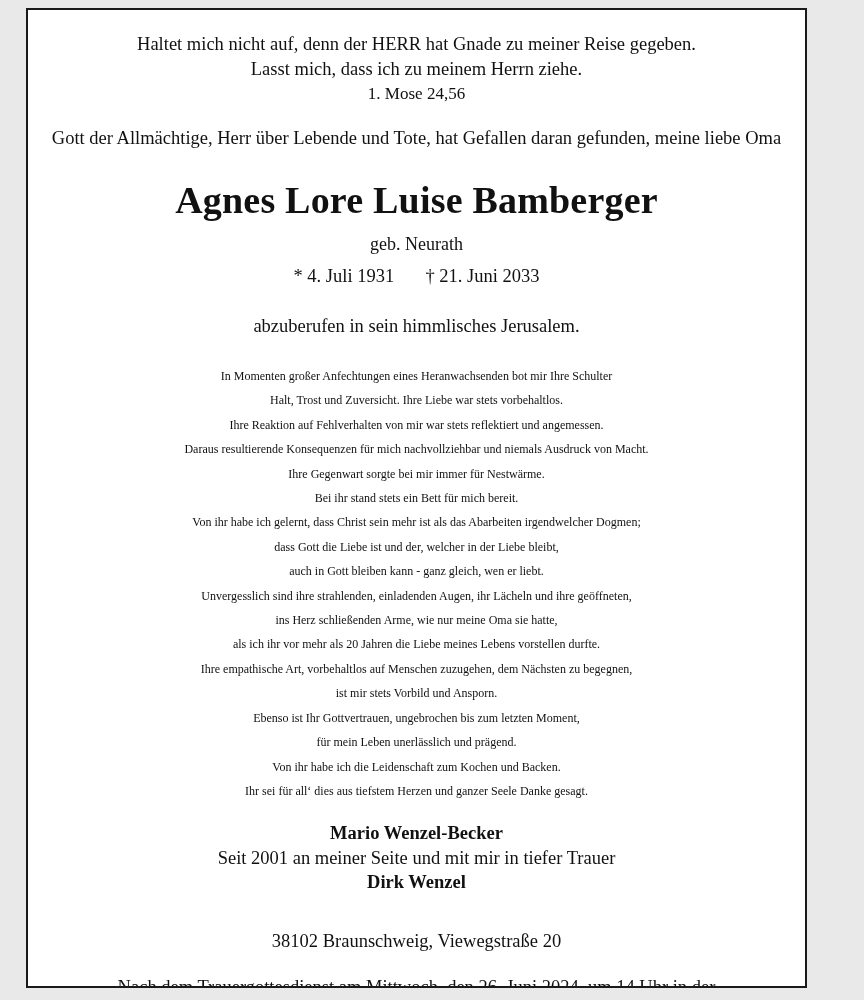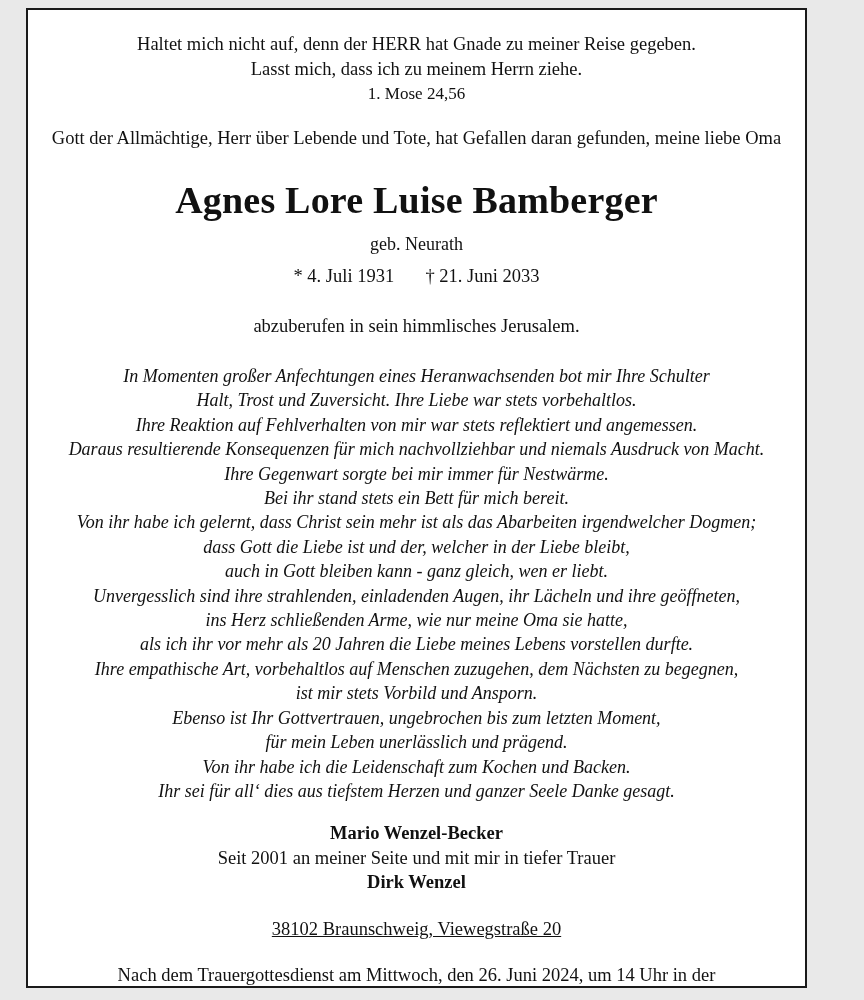--- a/index.html
+++ b/index.html
@@ -73,37 +73,35 @@
   .called {
     margin-top: 26px;
   }
   .called .line {
     font-size: 18.5px;
   }
   .body-text {
     margin-top: 26px;
   }
   .body-text .line {
-    font-size: 18px;
+    font-size: 12px;
     line-height: 24.4px;
-    font-style: italic;
   }
   .signature {
     margin-top: 18px;
   }
   .signature .line {
     font-size: 18.5px;
     line-height: 24.5px;
   }
   .signature .bold {
     font-weight: bold;
   }
   .address {
-    margin-top: 22px;
-    text-decoration: underline;
+    margin-top: 34px;
   }
   .address .line {
     font-size: 18.5px;
   }
   .service {
     margin-top: 22px;
   }
   .service .line {
     font-size: 18.5px;
     line-height: 24.5px;

